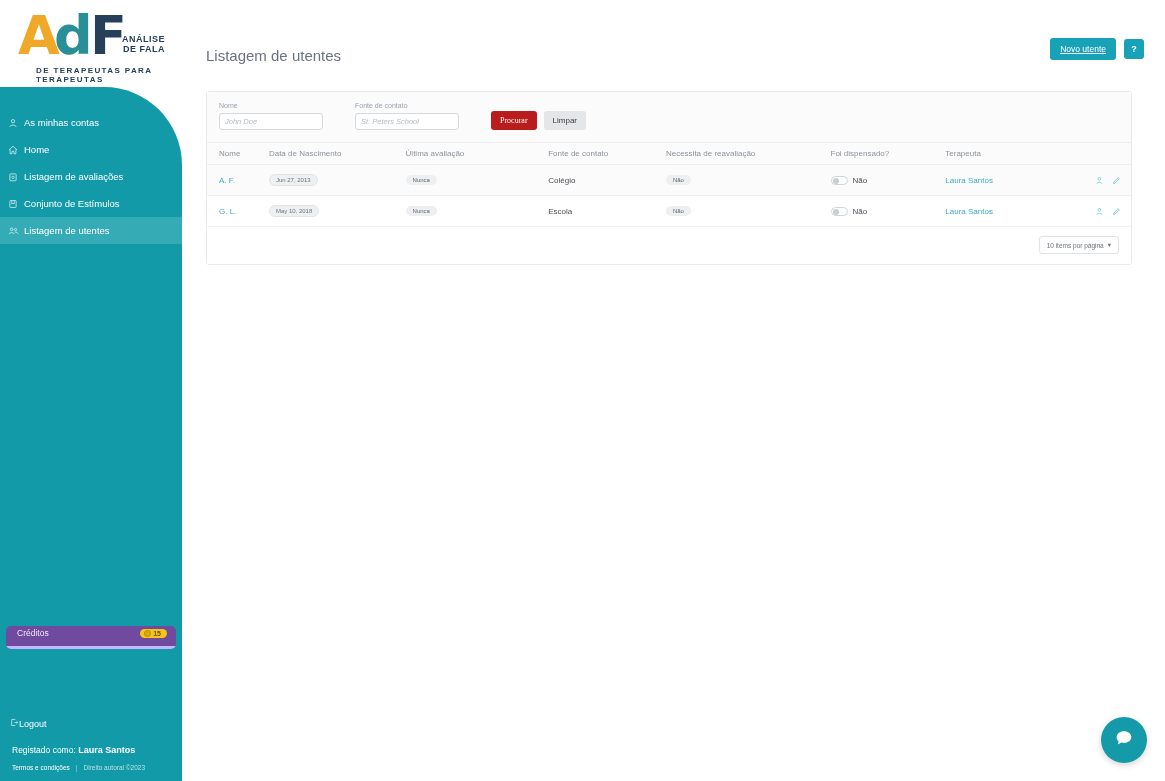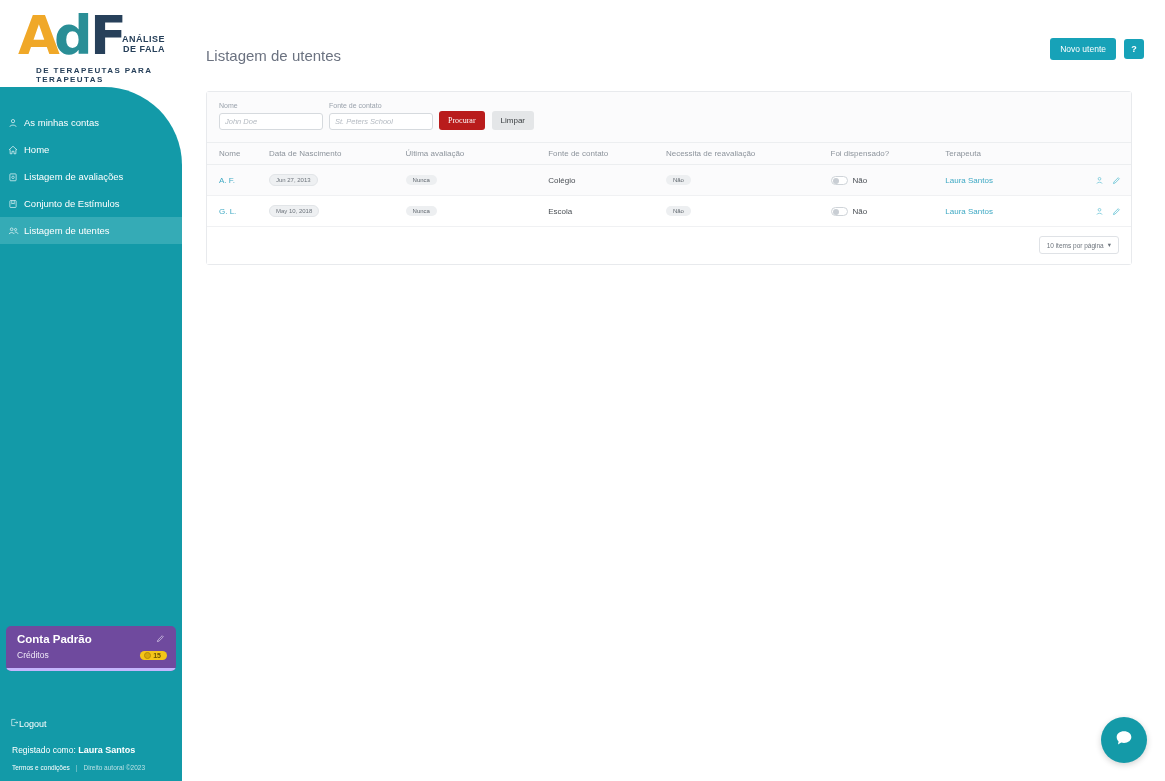--- a/index.html
+++ b/index.html
@@ -139,39 +139,39 @@
     font-size: 15px; color: #6b7280; font-weight: normal;
   }
   .header-actions {
     position: absolute; right: 21px; top: 38px;
     display: flex; align-items: center; gap: 8px;
   }
   .btn-primary {
     background: #17a2b8; color: #fff;
     border: none; border-radius: 3px;
     font-size: 8.5px; padding: 6px 10px;
-    cursor: pointer; font-family: "Liberation Sans", sans-serif;
+    cursor: pointer; font-family: "Liberation Sans", sans-serif; text-decoration: underline;
   }
   .btn-help {
     background: #17a2b8; color: #fff;
     border: none; border-radius: 3px;
     font-size: 9px; width: 20px; height: 20px;
     cursor: pointer; font-weight: bold;
     font-family: "Liberation Sans", sans-serif;
   }
 
   .card {
     position: absolute; left: 24px; top: 91px;
     width: 926px;
     background: #fff;
     border: 1px solid #e8eaed;
     border-radius: 3px;
   }
   .filters {
-    display: flex; align-items: flex-end; gap: 6px;
+    display: flex; align-items: flex-end; gap: 32px;
     padding: 10px 12px 12px 12px;
     background: #fbfbfc;
     border-bottom: 1px solid #eceef0;
   }
   .field { display: flex; flex-direction: column; }
   .field-label { font-size: 7px; color: #9aa2ac; margin-bottom: 4px; }
   .field input {
     width: 104px; height: 17px;
     border: 1px solid #d6dade; border-radius: 3px;
     font-size: 7.5px; padding: 0 5px;
@@ -330,28 +330,20 @@
               <circle cx="12.4" cy="5.6" r="1.8" fill="none" stroke="#fff" stroke-width="1.1"></circle>
               <path d="M1.8 13 C1.8 9.8 10.2 9.8 10.2 13" fill="none" stroke="#fff" stroke-width="1.1"></path>
               <path d="M11 9.6 C14.6 9.6 16.2 10.9 16.2 13" fill="none" stroke="#fff" stroke-width="1.1"></path>
             </svg>
         </span>
         <span class="nav-label">Listagem de utentes</span>
       </div>
     </div>
 
     <div class="acct-card">
-      <div class="acct-head">
-        <span class="acct-title">Conta Padrão</span>
-        <span class="acct-edit">
-          <svg width="9" height="9" viewBox="0 0 16 16">
-              <path d="M2.5 13.5 L3.4 10.6 L11 3 L13 5 L5.4 12.6 Z" fill="none" stroke="#e3d8f2" stroke-width="1.2"></path>
-            </svg>
-        </span>
-      </div>
       <div class="acct-credits">
         <span class="acct-credit-label">Créditos</span>
         <span class="credit-badge">
           <span class="coin"></span>
           <span>15</span>
         </span>
       </div>
     </div>
 
     <div class="logout">

